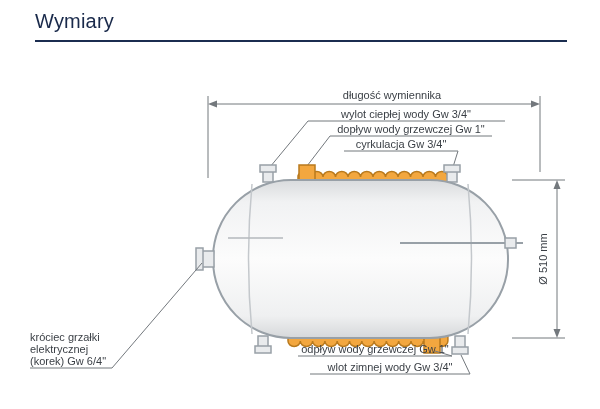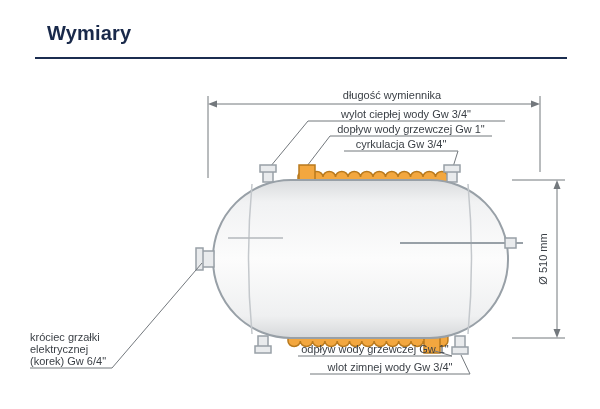--- a/index.html
+++ b/index.html
@@ -1,19 +1,19 @@
 <!DOCTYPE html>
 <html><head>
 <meta charset="utf-8">
 <style>
   html,body { margin:0; padding:0; background:#ffffff; }
   body { font-family:"Liberation Sans", sans-serif; }
   .page { position:relative; width:600px; height:409px; background:#ffffff; overflow:hidden; }
   .header { position:absolute; top:10px; left:35px; right:33px; }
-  .title { margin:12px; font-size:20px; font-weight:bold; color:#19294a; letter-spacing:0.2px; }
+  .title { margin:0; font-size:20px; font-weight:normal; color:#19294a; letter-spacing:0.2px; }
   .divider { margin-top:7px; height:2px; background:#1b2d50; }
   svg.drawing { position:absolute; top:0; left:0; }
   svg text { font-family:"Liberation Sans", sans-serif; font-size:11px; fill:#3a3f45; }
   .dim-line { stroke:#73787d; stroke-width:1; fill:none; }
   .arrow { fill:#73787d; stroke:none; }
   .tank-stroke { stroke:#98a0a7; stroke-width:2; }
   .port { fill:#e9ebed; stroke:#98a0a7; stroke-width:1.5; }
   .orange { fill:#f3a73f; stroke:#b97a1e; stroke-width:1.5; }
 </style>
 </head>

